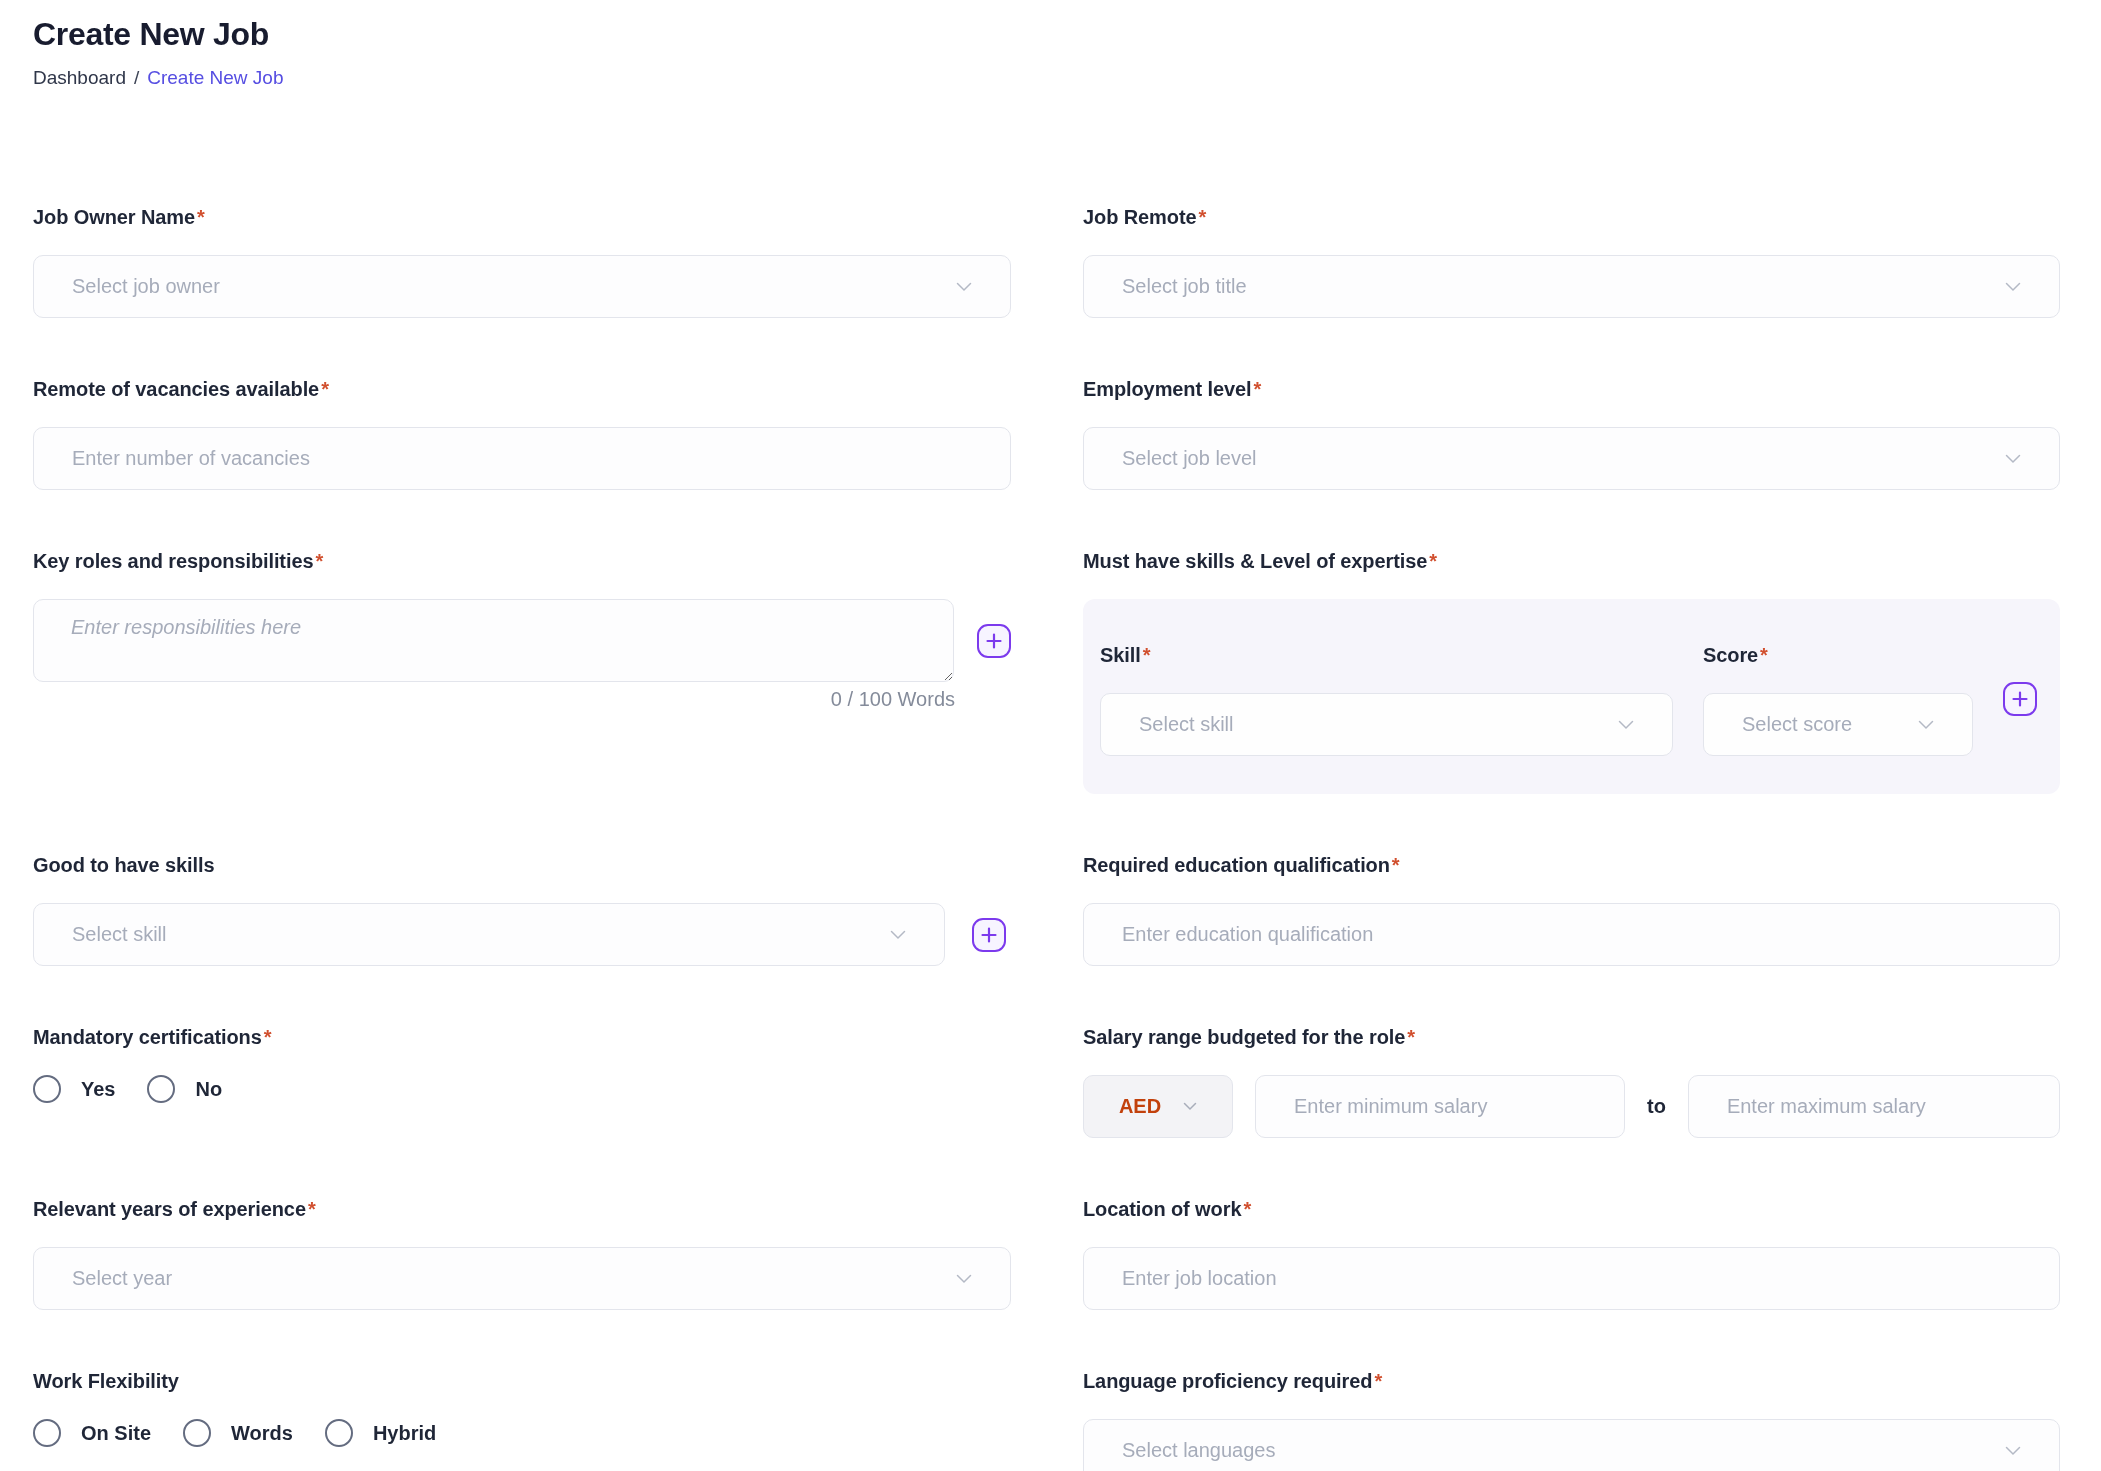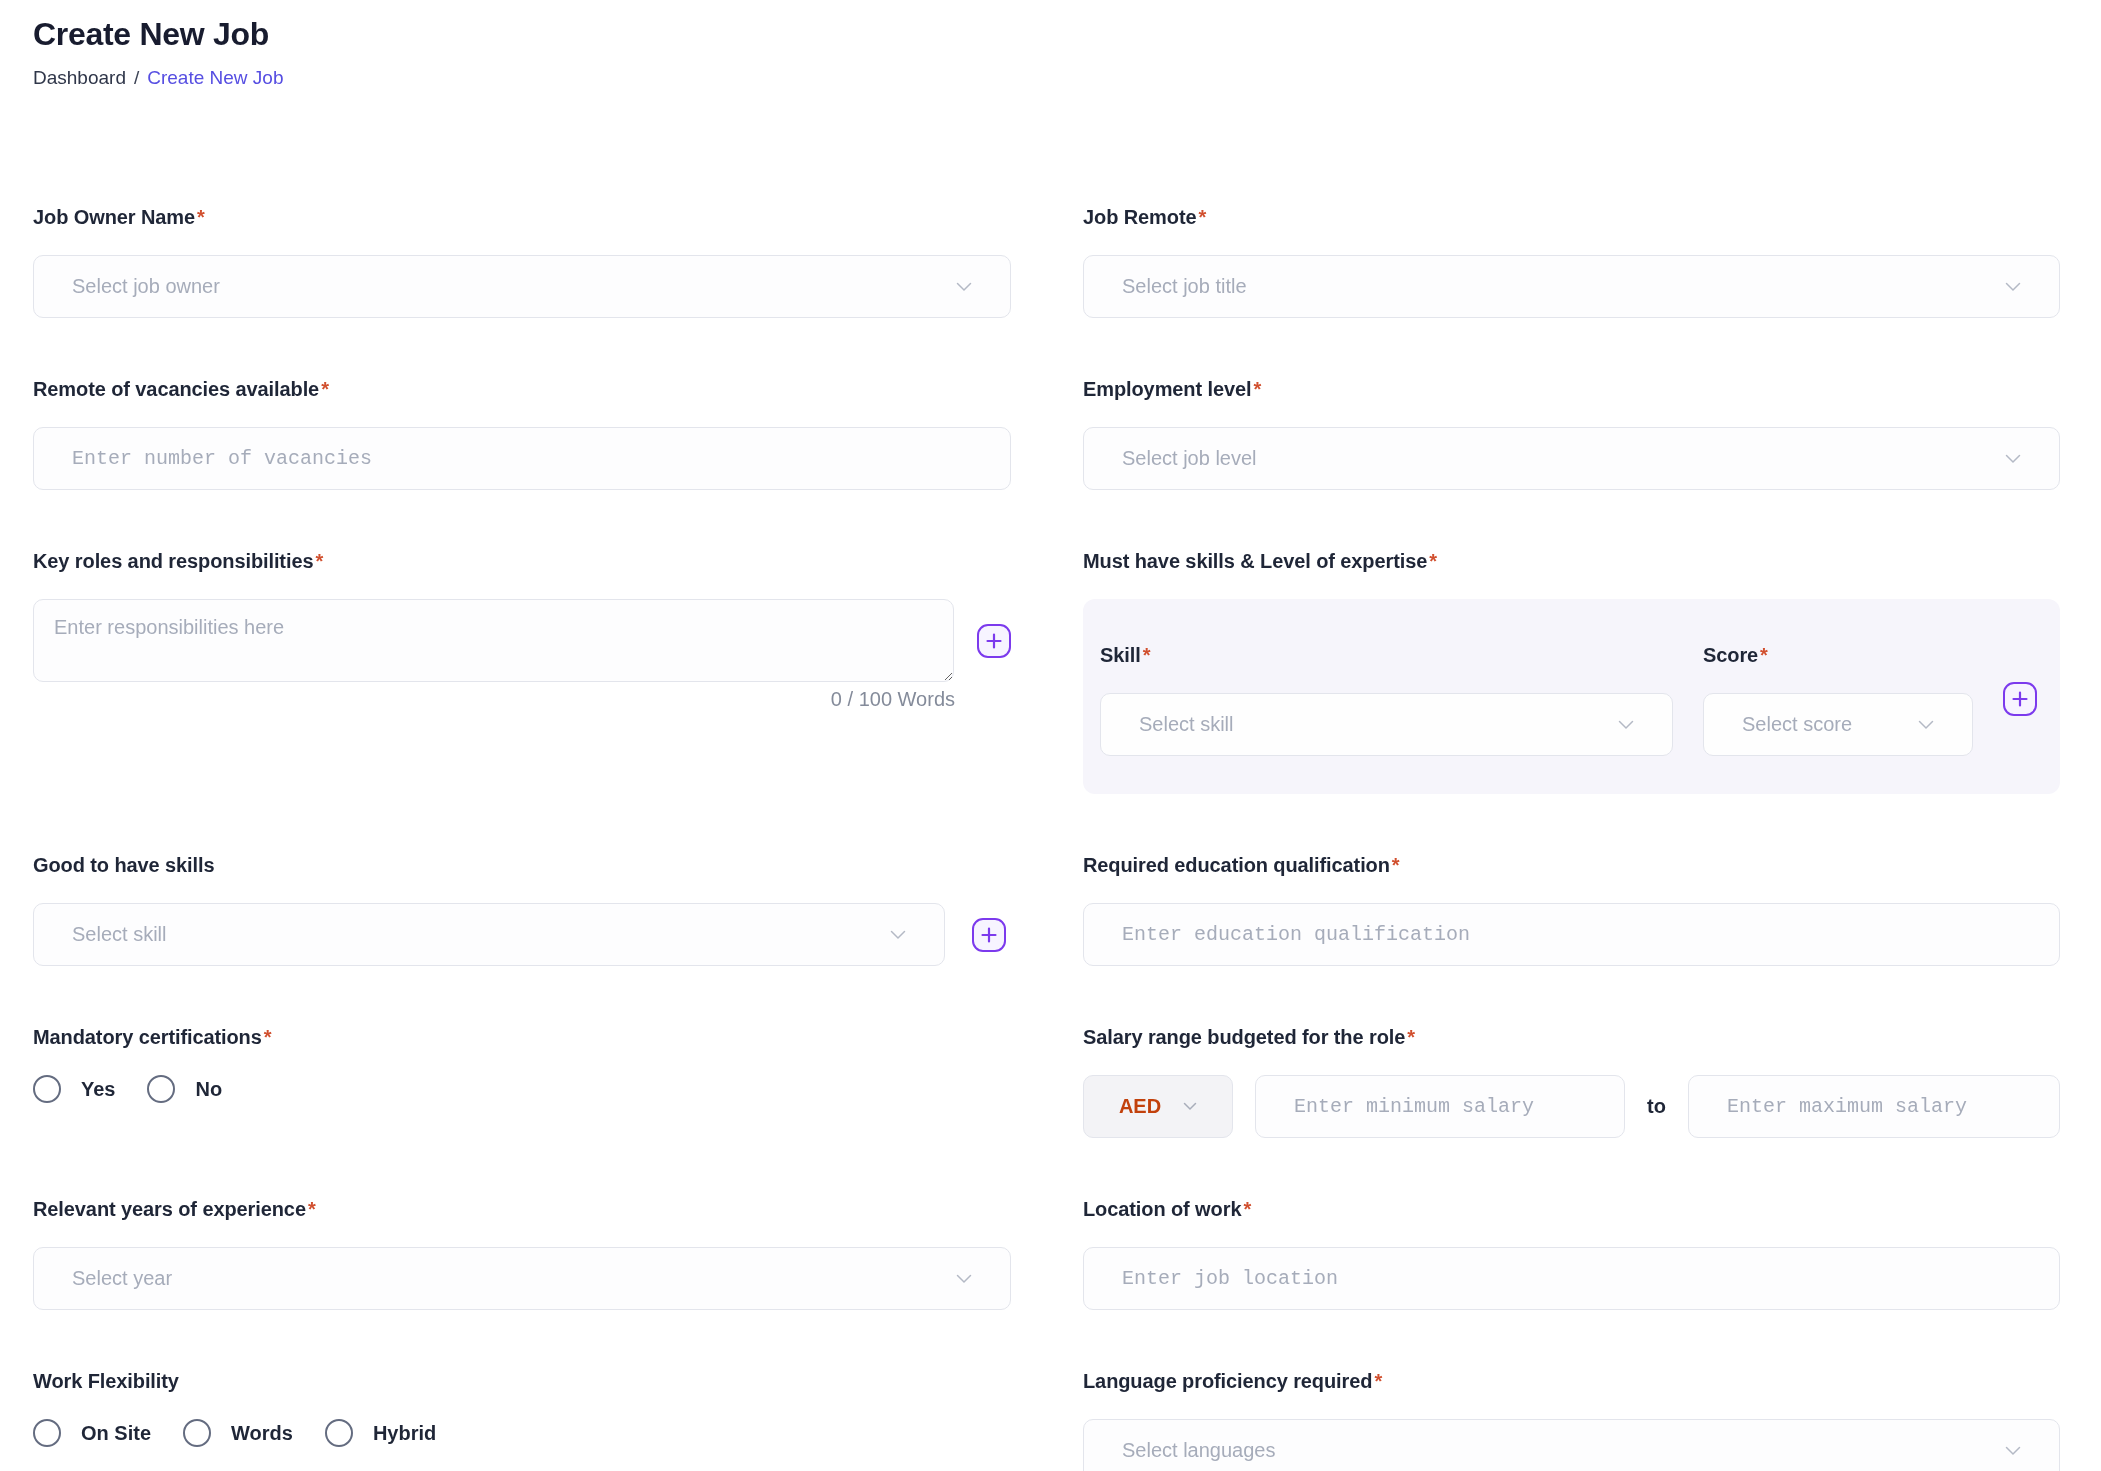--- a/index.html
+++ b/index.html
@@ -48,34 +48,34 @@
     border-radius: 10px;
     display: flex; align-items: center;
     padding: 0 38px;
     position: relative;
     font-size: 20px;
     cursor: pointer;
   }
   .select .ph { color: #a6acba; flex: 1 1 auto; white-space: nowrap; overflow: hidden; }
   .chev { display: flex; align-items: center; margin-left: 12px; flex: 0 0 auto; }
   input.input {
-    font-family: Liberation Mono, monospace; color: #1f2637; outline: none; cursor: text; display: block;
+    font-family: Liberation Sans, sans-serif; color: #1f2637; outline: none; cursor: text; display: block;
   }
   input.input::placeholder { color: #a6acba; opacity: 1; }
 
   
   .ta-row { display: flex; align-items: center; gap: 23px; }
   textarea.textarea {
     width: 922px; height: 83px;
     background: #fdfdfe;
     border: 1px solid #e3e5ec;
     border-radius: 10px;
-    padding: 16px 20px;
+    padding: 16px 37px;
     font-family: inherit; font-size: 20px; color: #1f2637;
-    resize: both; outline: none;
+    resize: both; outline: none; font-style: italic;
   }
   textarea.textarea::placeholder { color: #a6acba; opacity: 1; }
   .counter {
     width: 922px; margin-top: 6px;
     text-align: right; font-size: 20px; color: #848b9a;
   }
 
   
   .plus-btn {
     flex: 0 0 auto;

